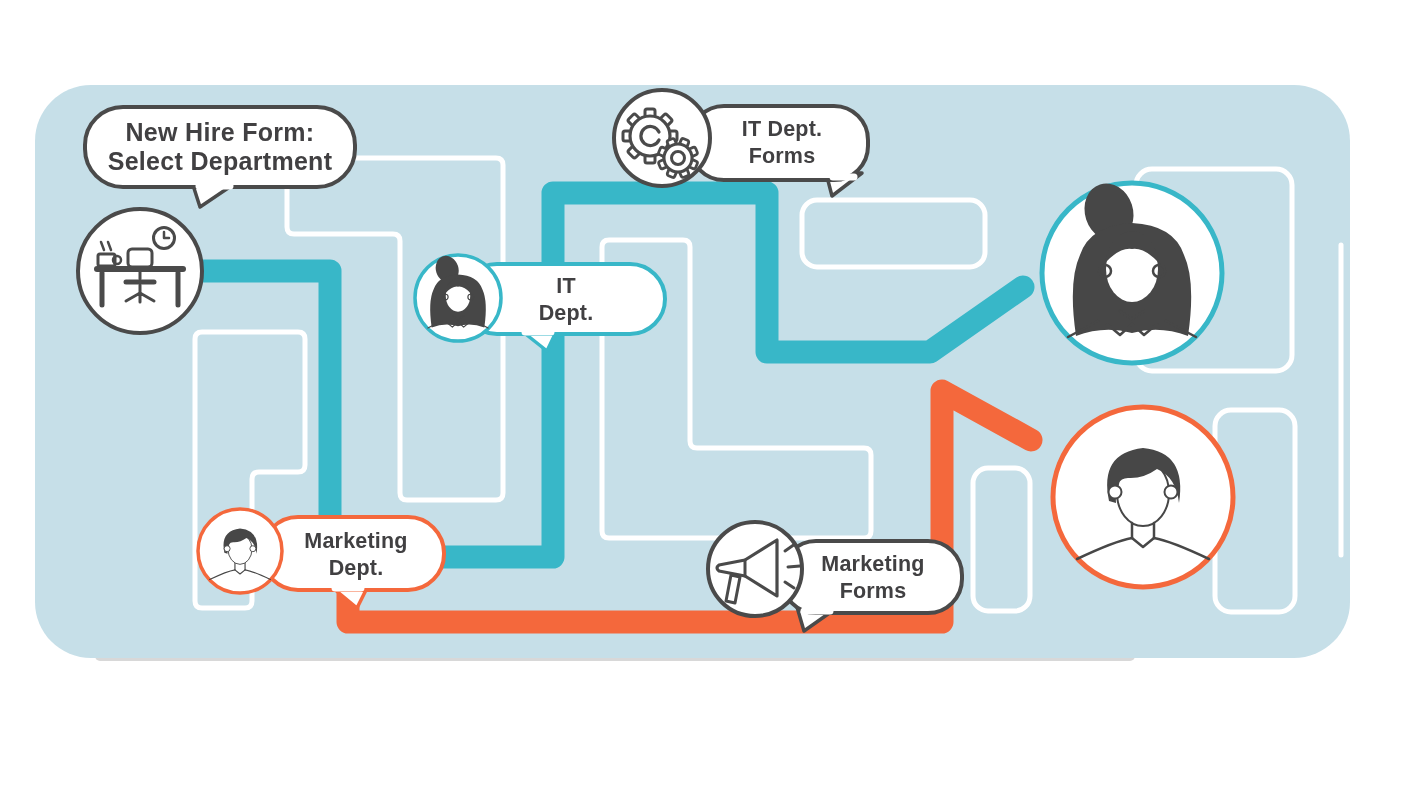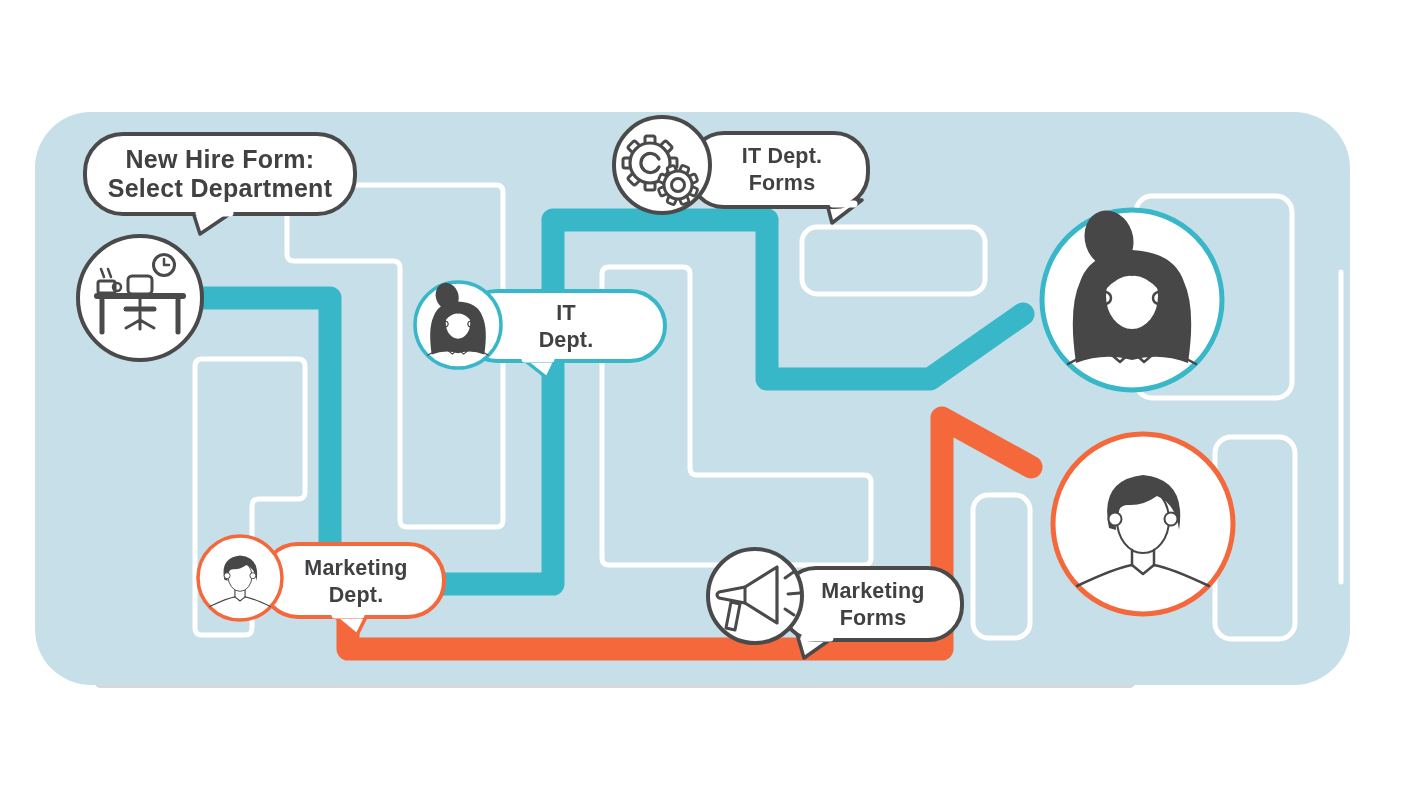--- a/index.html
+++ b/index.html
@@ -6,21 +6,21 @@
     --teal:#38b7c8;
     --orange:#f4683c;
     --canvas-blue:#c6dfe8;
     --maze-white:#ffffff;
     --outline-dark:#4a4a4a;
     --text-dark:#414042;
     --avatar-dark:#474747;
     --shadow-gray:#d8d8d8;
   }
   html,body{margin:0;padding:0;background:#ffffff;}
-  .stage{width:1424px;height:663px;position:relative;background:#ffffff;overflow:hidden;margin-top:27px;}
+  .stage{width:1424px;height:663px;position:relative;background:#ffffff;overflow:hidden;}
   svg{display:block;}
   .maze{stroke:var(--maze-white);stroke-width:5;fill:none;stroke-linecap:round;stroke-linejoin:round;}
   .route-teal{stroke:var(--teal);stroke-width:23;fill:none;stroke-linecap:round;stroke-linejoin:round;}
   .route-orange{stroke:var(--orange);stroke-width:23;fill:none;stroke-linecap:round;stroke-linejoin:round;}
   .bubble-dark{fill:#ffffff;stroke:var(--outline-dark);stroke-width:4;}
   .bubble-teal{fill:#ffffff;stroke:var(--teal);stroke-width:4;}
   .bubble-orange{fill:#ffffff;stroke:var(--orange);stroke-width:4;}
   .tail-dark{fill:#ffffff;stroke:var(--outline-dark);stroke-width:3.5;stroke-linejoin:round;}
   .tail-teal{fill:#ffffff;stroke:var(--teal);stroke-width:3.5;stroke-linejoin:round;}
   .tail-orange{fill:#ffffff;stroke:var(--orange);stroke-width:3.5;stroke-linejoin:round;}

